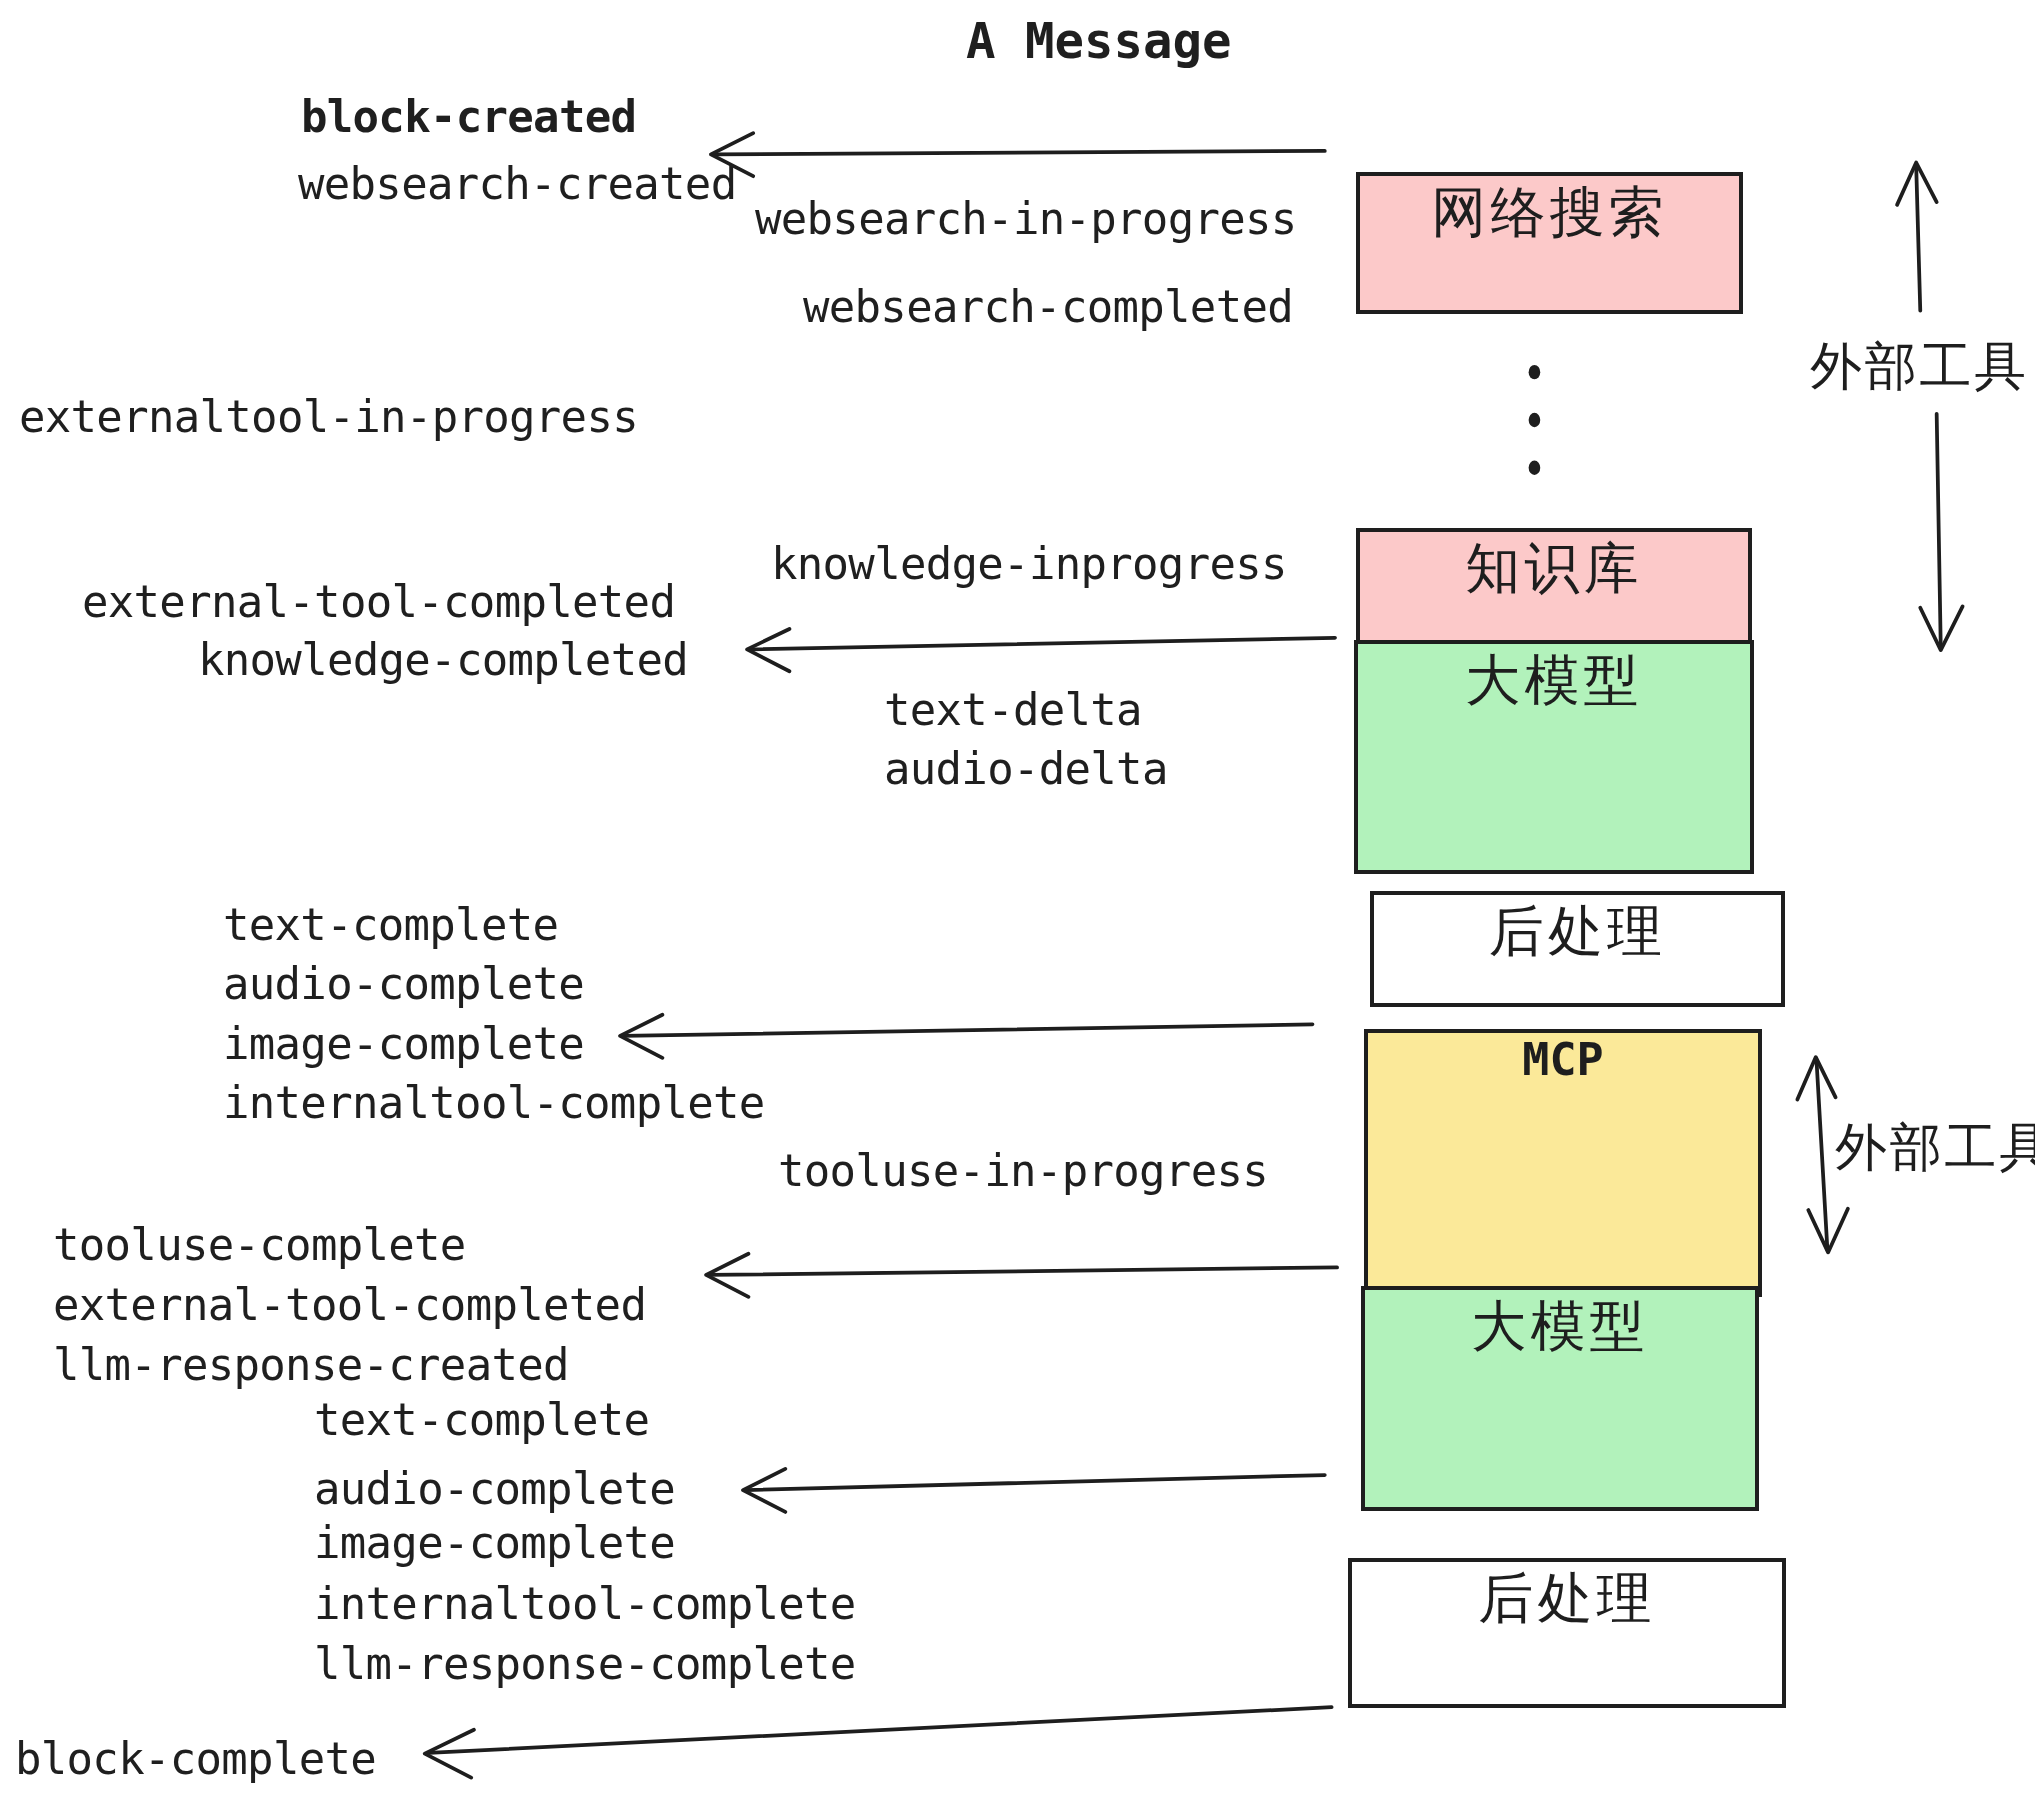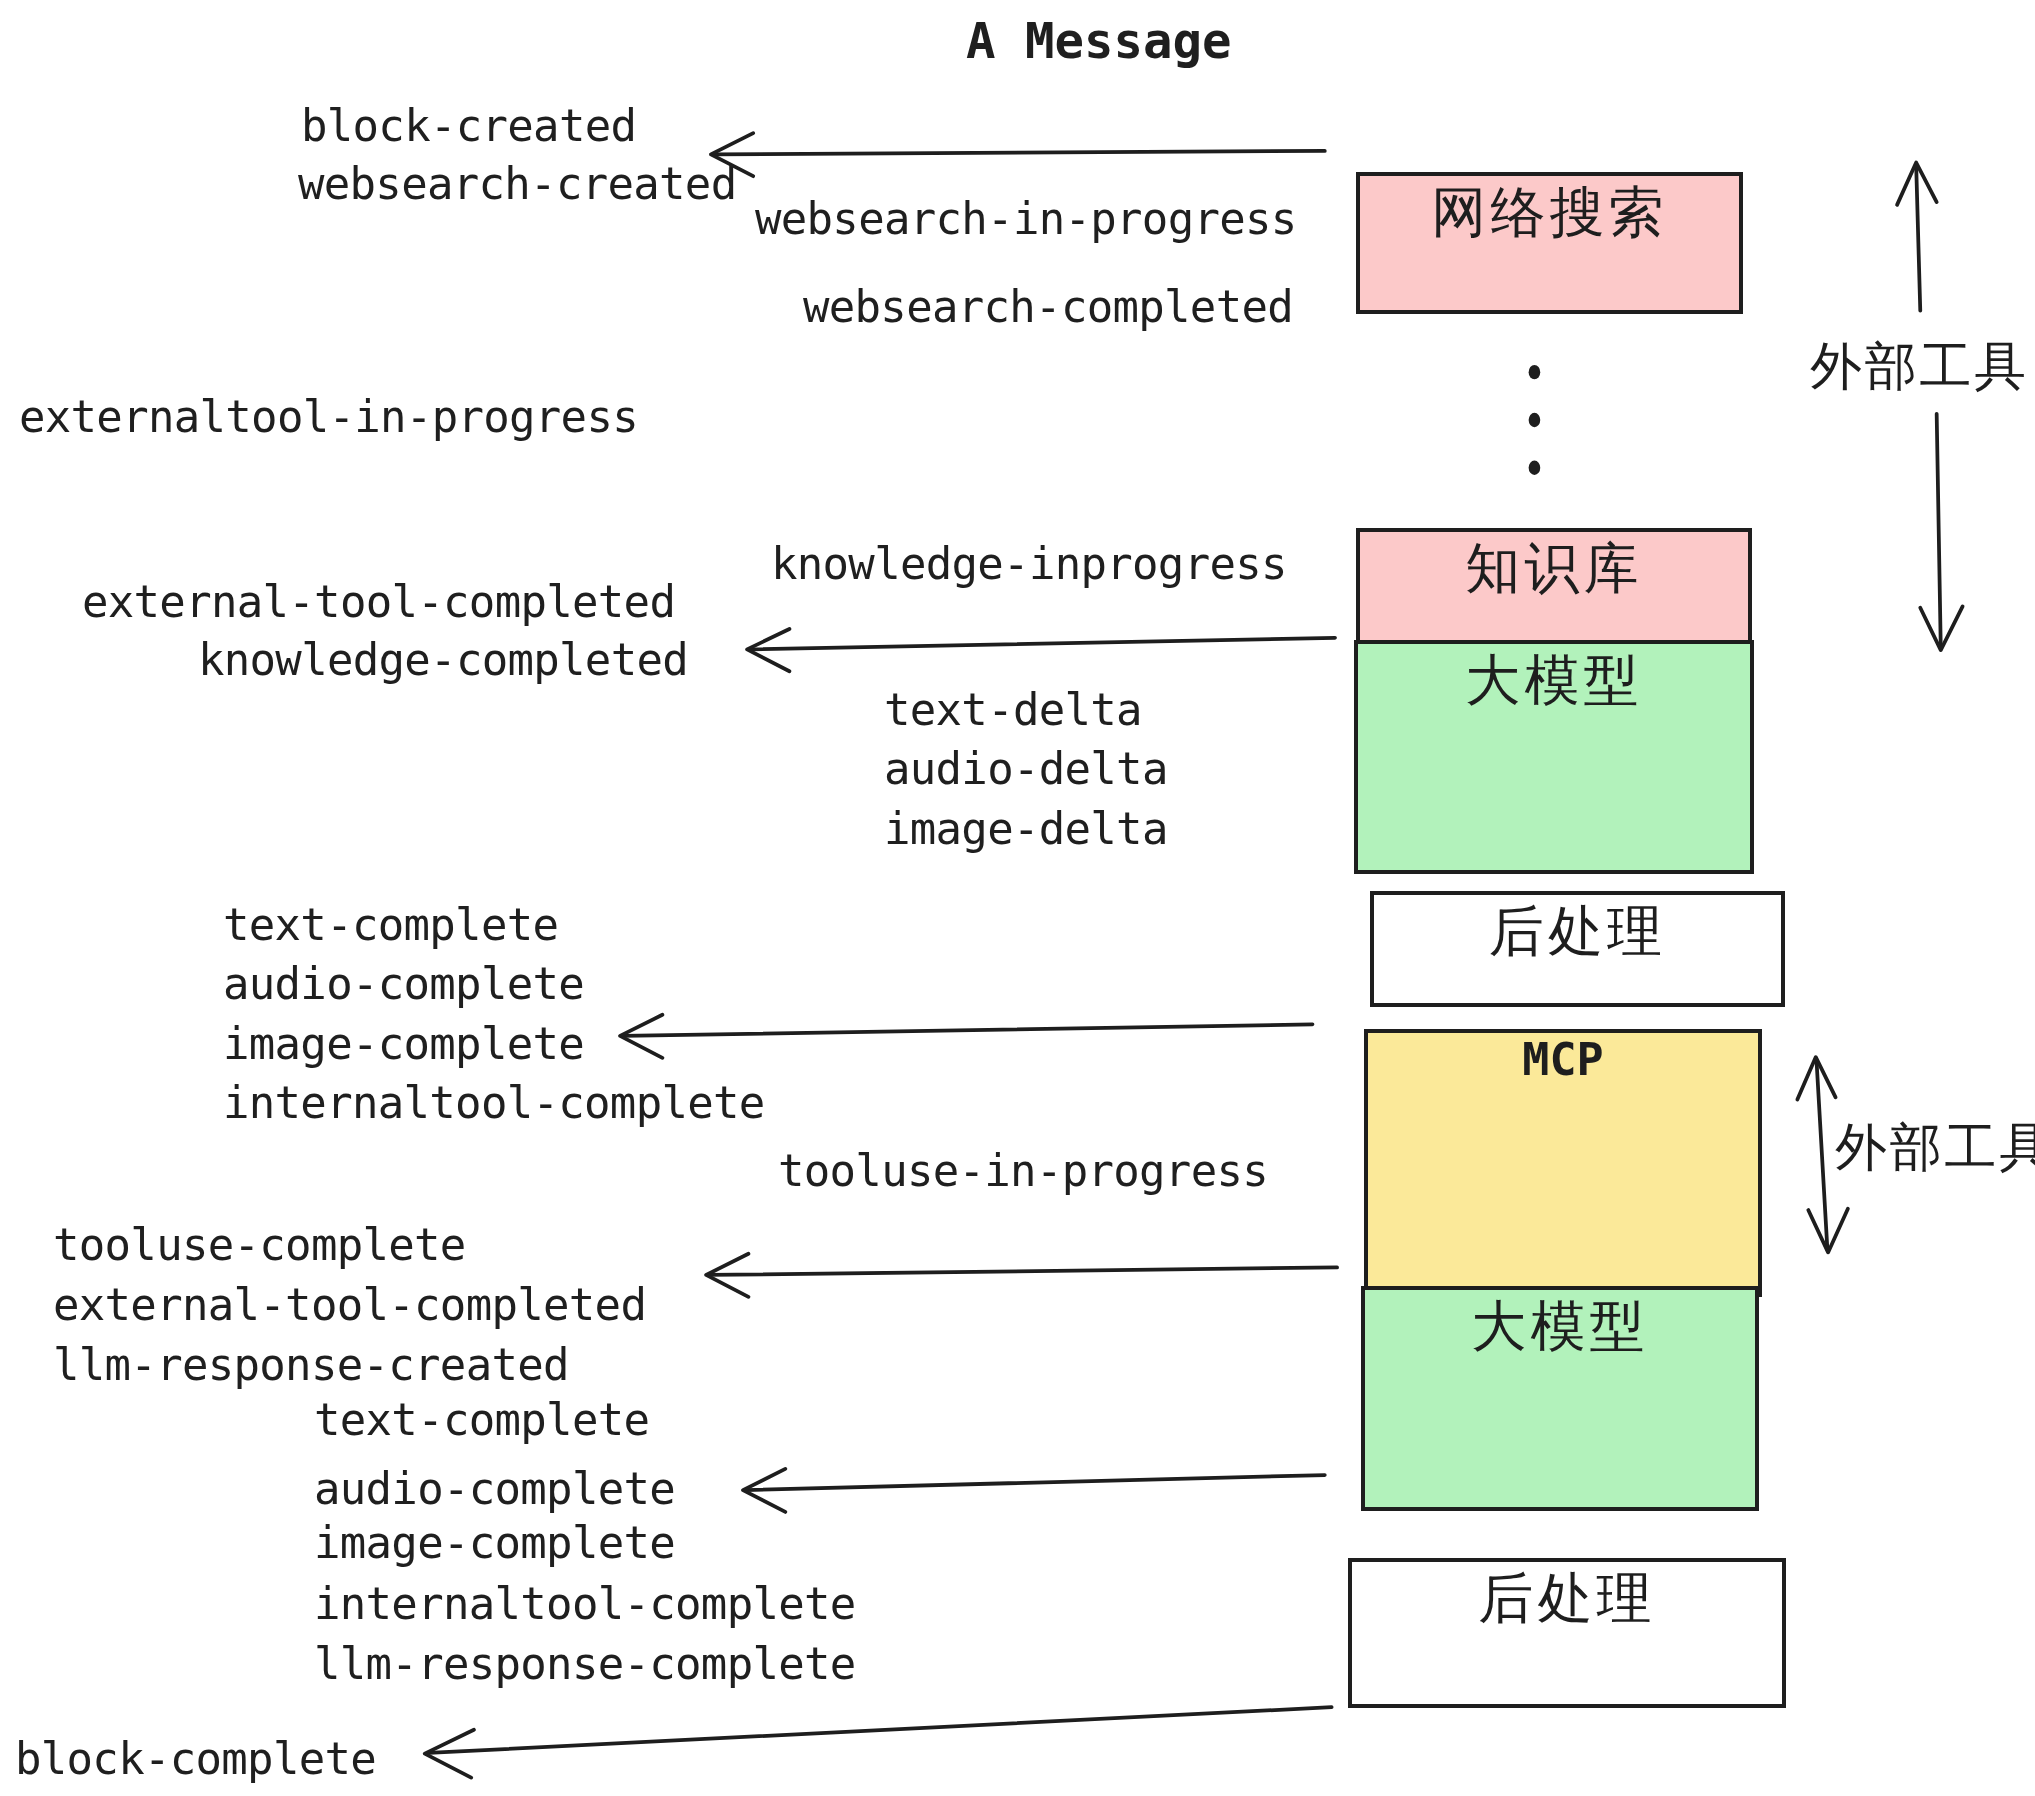--- a/index.html
+++ b/index.html
@@ -15,21 +15,21 @@
 
   .title{
     position:absolute;left:966px;top:13px;
     font-size:49px;font-weight:bold;white-space:nowrap;
   }
   .lbl{
     position:absolute;font-size:44px;line-height:1.18;
     white-space:nowrap;letter-spacing:-0.7px;
   }
   
-  .p-block-created{left:301px;top:100px;}
+  .p-block-created{left:301px;top:91px;font-weight:bold;}
   .p-websearch-created{left:298px;top:158px;}
   .p-websearch-in-progress{left:755px;top:193px;}
   .p-websearch-completed{left:755px;top:281px;margin-left:48px;}
   .p-externaltool-in-progress{left:19px;top:391px;}
   .p-knowledge-inprogress{left:771px;top:538px;}
   .p-external-tool-completed{left:82px;top:576px;}
   .p-knowledge-completed{left:198px;top:634px;}
   .p-text-delta-1{left:884px;top:684px;}
   .p-audio-delta-1{left:884px;top:743px;}
   .p-image-delta-1{left:884px;top:803px;}
@@ -131,21 +131,20 @@
   <div class="lbl p-block-created">block-created</div>
   <div class="lbl p-websearch-created">websearch-created</div>
   <div class="lbl p-websearch-in-progress">websearch-in-progress</div>
   <div class="lbl p-websearch-completed">websearch-completed</div>
   <div class="lbl p-externaltool-in-progress">externaltool-in-progress</div>
   <div class="lbl p-knowledge-inprogress">knowledge-inprogress</div>
   <div class="lbl p-external-tool-completed">external-tool-completed</div>
   <div class="lbl p-knowledge-completed">knowledge-completed</div>
   <div class="lbl p-text-delta-1">text-delta</div>
   <div class="lbl p-audio-delta-1">audio-delta</div>
-  <div class="lbl p-image-delta-1">image-delta</div>
   <div class="lbl p-text-complete-1">text-complete</div>
   <div class="lbl p-audio-complete-1">audio-complete</div>
   <div class="lbl p-image-complete-1">image-complete</div>
   <div class="lbl p-internaltool-complete-1">internaltool-complete</div>
   <div class="lbl p-tooluse-in-progress">tooluse-in-progress</div>
   <div class="lbl p-tooluse-complete">tooluse-complete</div>
   <div class="lbl p-external-tool-completed-2">external-tool-completed</div>
   <div class="lbl p-llm-response-created">llm-response-created</div>
   <div class="lbl p-text-complete-2">text-complete</div>
   <div class="lbl p-audio-complete-2">audio-complete</div>

